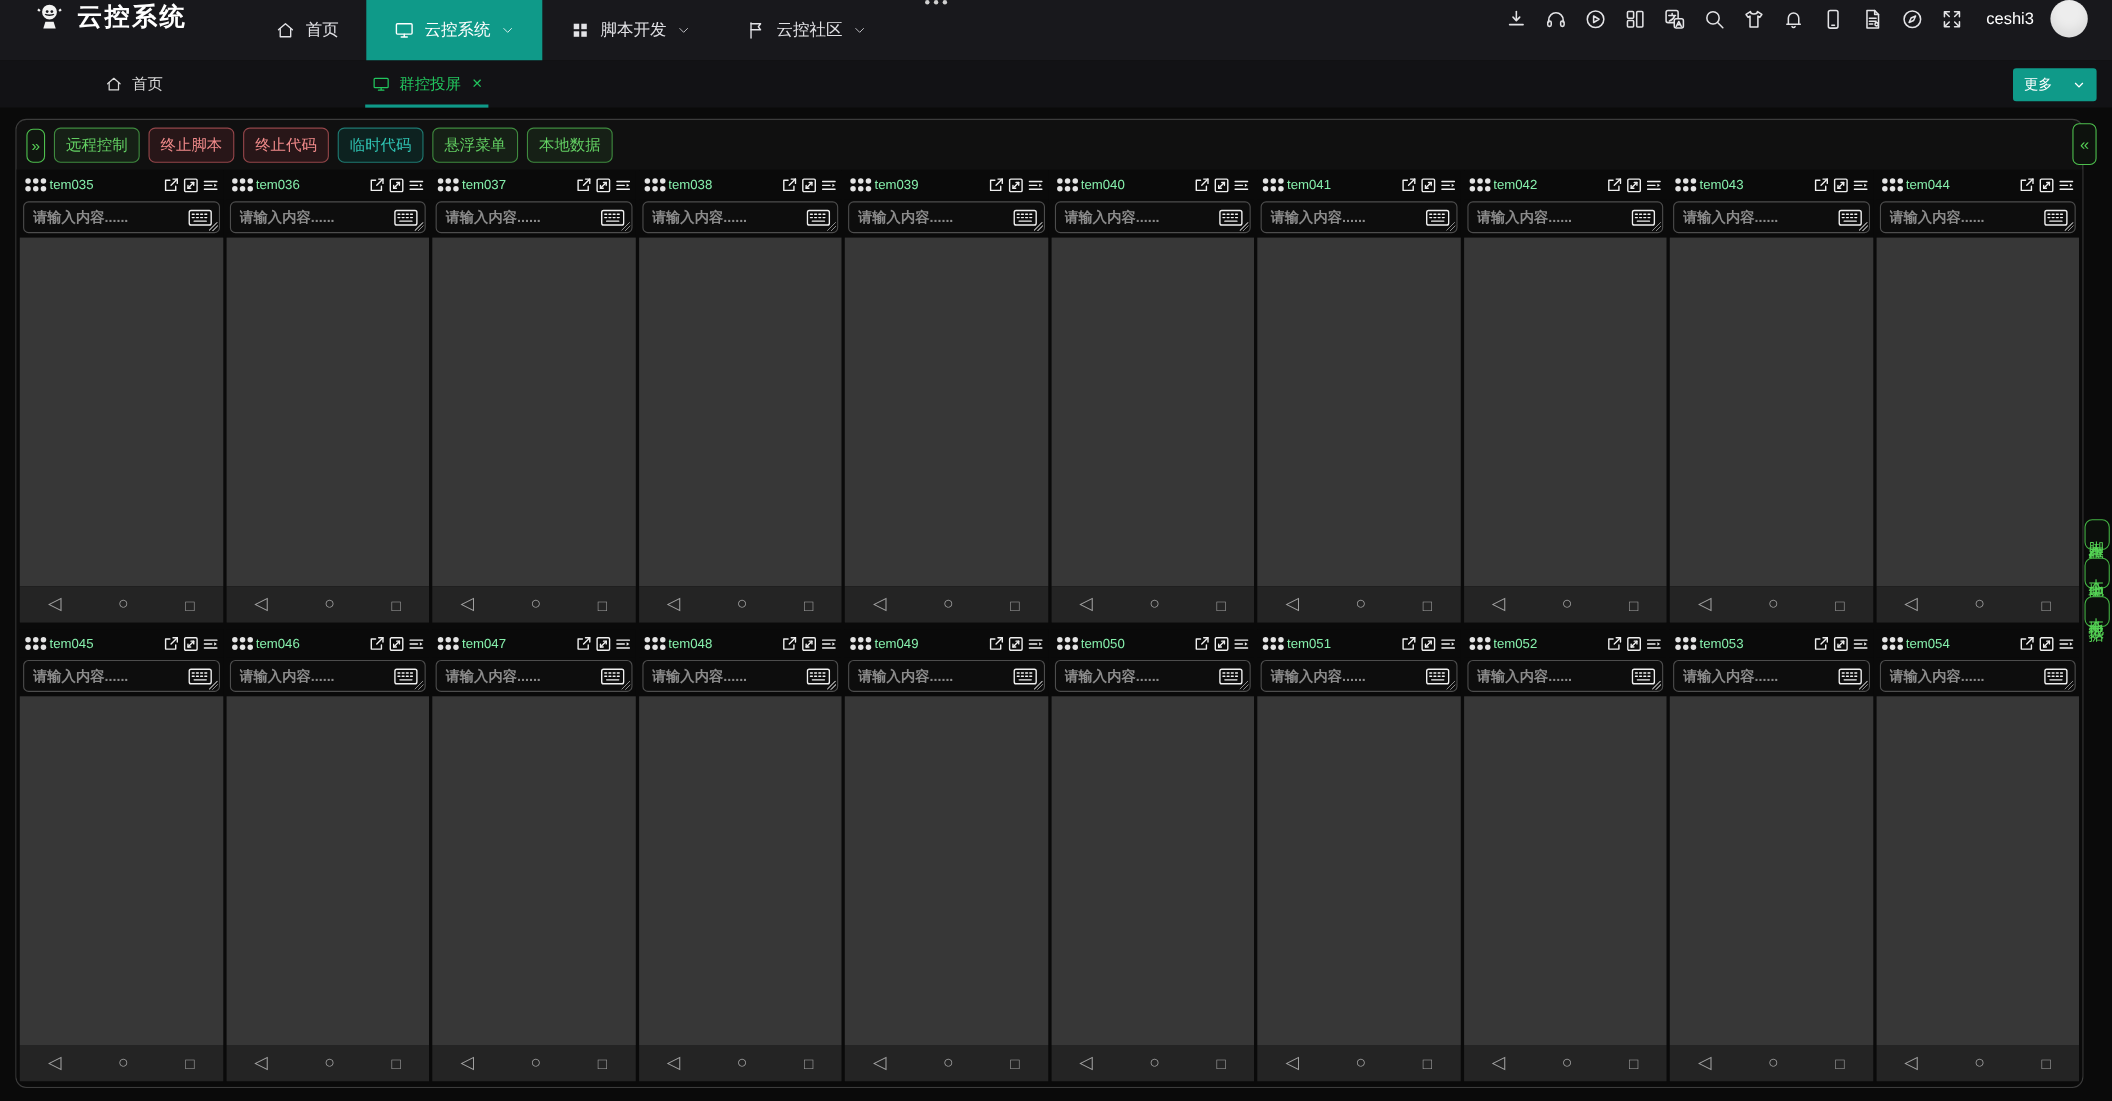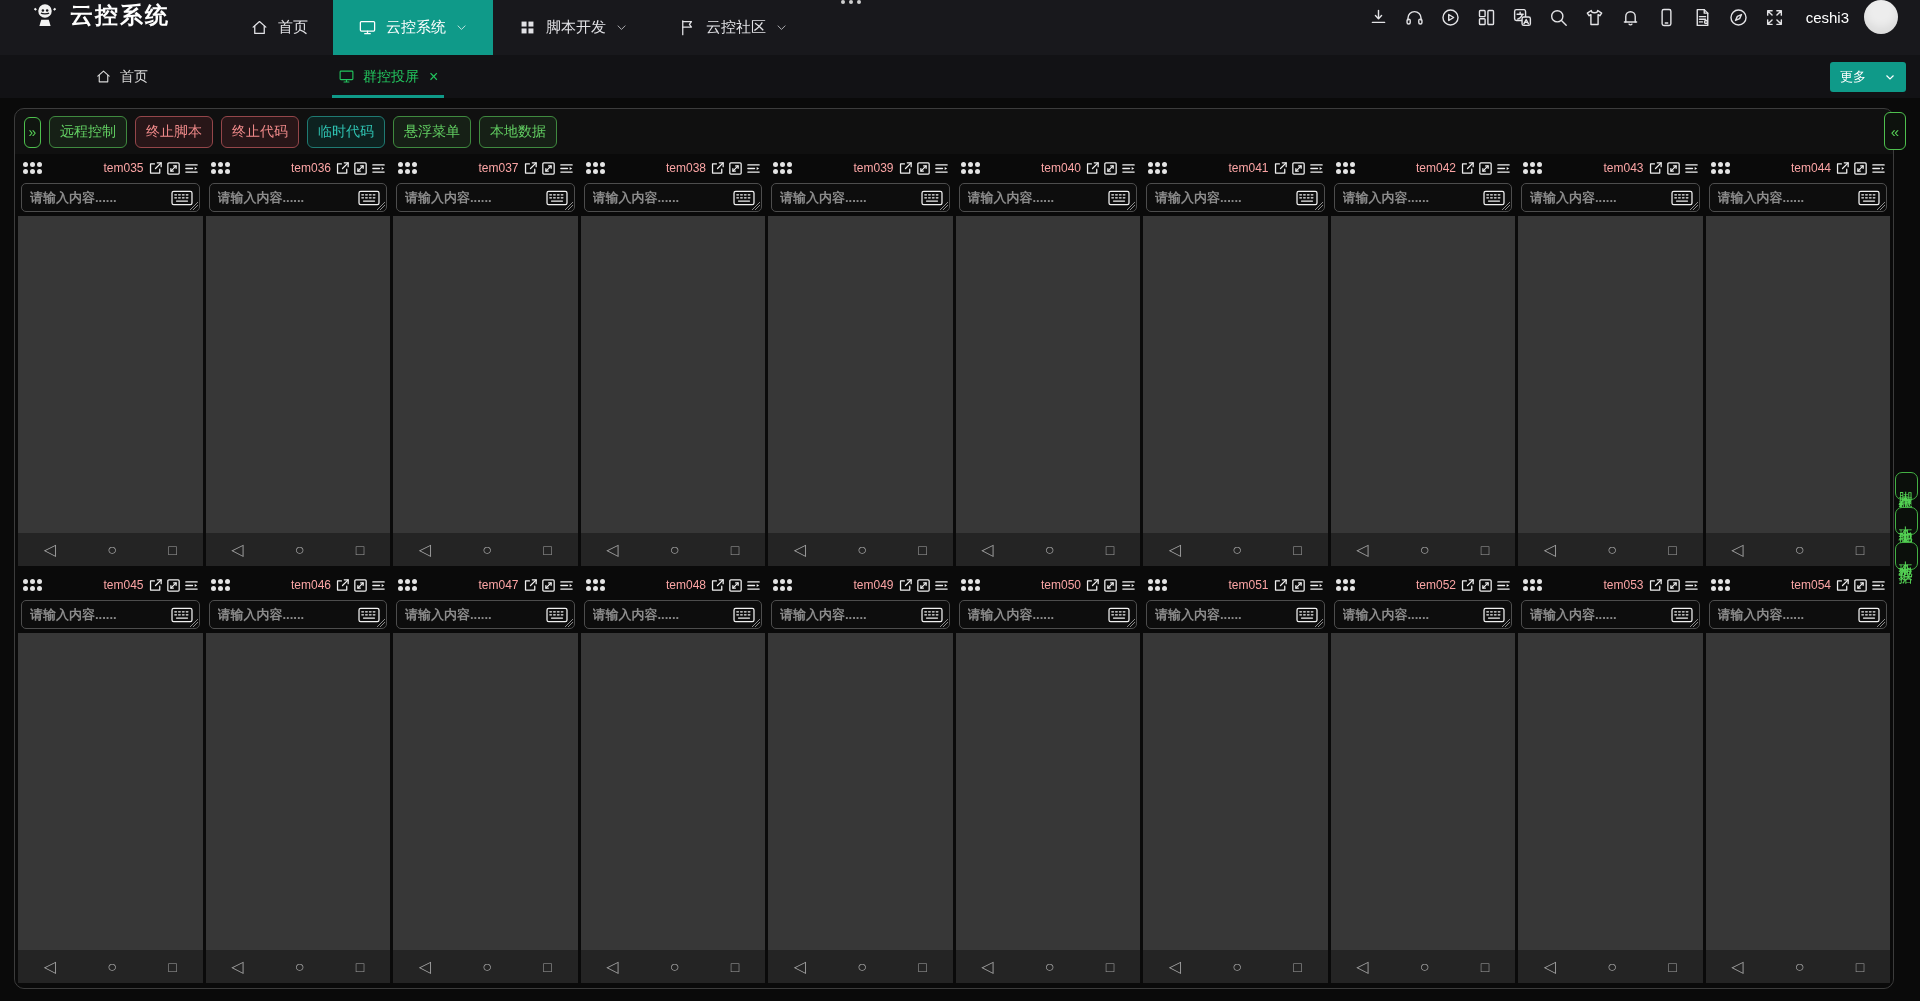--- a/index.html
+++ b/index.html
@@ -53,21 +53,21 @@
     border:1px solid #4ec04e; color:#56d056; background:#0d120d; border-radius:6px;
     display:flex; align-items:center; justify-content:center; font-size:15px; cursor:pointer; }
 
   
   .device-grid { flex:1; min-height:0; display:grid; grid-template-columns:repeat(10,1fr);
     grid-template-rows:1fr 1fr; gap:6px 3px; padding:1px 3px 5px 3px; background:#0a0a0a; border-radius:0 0 10px 10px; }
   .card { min-height:0; min-width:0; background:#0a0a0a; display:flex; flex-direction:column; }
   .card-header { height:26px; flex:none; display:flex; align-items:center; padding:0 3px 0 5px; gap:3px; background:#0a0a0a; }
   .dots-grid { display:grid; grid-template-columns:repeat(3,5px); grid-auto-rows:5px; gap:2px; flex:none; cursor:pointer; }
   .dots-grid i { width:5px; height:5px; border-radius:50%; background:#e4e4e4; }
-  .card-name { flex:1; text-align:right; font-size:12px; color:#fca5a5; overflow:hidden; white-space:nowrap; }
+  .card-name { flex:1; text-align:left; font-size:12px; color:#86efac; overflow:hidden; white-space:nowrap; }
   .card-hicons { display:flex; gap:1px; flex:none; color:#efefef; }
   .card-hicons span { width:17px; height:17px; cursor:pointer; }
   .card-hicons svg { width:17px; height:17px; display:block; }
   .card-input-wrap { flex:none; padding:2px 3px 4px 3px;font-weight:bold; }
   .card-input { position:relative; height:29px; border:1px solid #4d4d4d; border-radius:5px; background:#0d0d0d;
     display:flex; align-items:center; padding:0 6px 0 8px; cursor:text; }
   .ph { flex:1; font-size:13px; color:#8b8b8b; overflow:hidden; white-space:nowrap; }
   .kb-icon { width:22px; height:16px; color:#f0f0f0; flex:none; cursor:pointer; }
   .kb-icon svg { width:22px; height:16px; display:block; }
   .resize-handle { position:absolute; right:1px; bottom:1px; width:8px; height:8px; cursor:nwse-resize;

